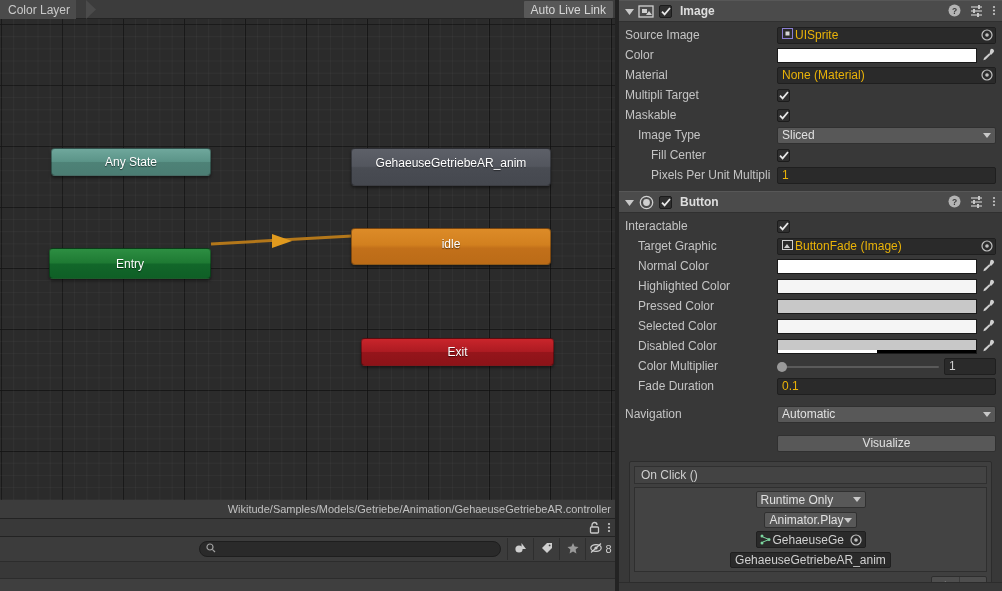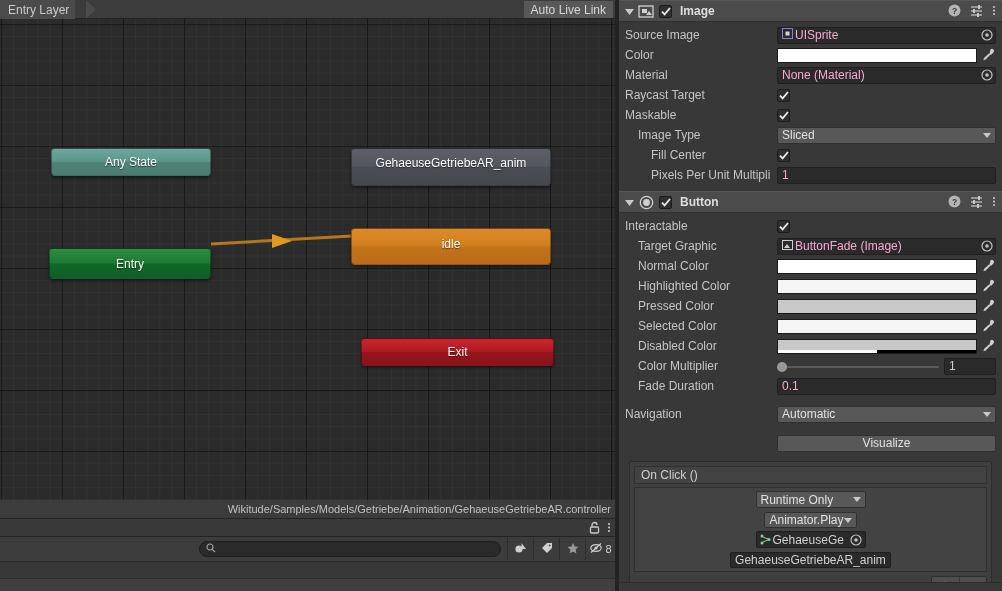--- a/index.html
+++ b/index.html
@@ -182,21 +182,21 @@
     font-size: 12px; color: #c4c4c4; flex: none;
   }
   .lbl.w { width: 152px; }
   .lbl.ind1 { width: 152px; padding-left: 13px; }
   .lbl.ind2 { width: 152px; padding-left: 26px; }
 
   .field {
     flex: 1; height: 17px; background: #2a2a2a;
     border: 1px solid #1f1f1f; border-radius: 2px;
     display: flex; align-items: center; padding: 0 4px;
-    font-size: 12px; color: #f9a8d4; min-width: 0;
+    font-size: 12px; color: #eab308; min-width: 0;
   }
   .field.obj { padding-right: 0; }
   .objpicker {
     width: 17px; height: 15px; margin-left: auto; flex: none;
     display: flex; align-items: center; justify-content: center;
     background: #2a2a2a;
   }
   .field-text { overflow: hidden; white-space: nowrap; text-overflow: clip; }
 
   .checkbox {
@@ -313,21 +313,21 @@
 </style>
 </head>
 <body>
 
 <div id="root">
 
   <div class="animator-panel">
 
     <div class="animator-breadcrumb-bar">
       <div class="crumb">
-        <span>Entry Layer</span>
+        <span>Color Layer</span>
       </div>
       <div class="crumb-arrow">
         <svg width="16" height="19" viewBox="0 0 16 19">
             <path d="M0,0 L10,9.5 L0,19 Z" fill="#4b4b4b"></path>
           </svg>
       </div>
       <div class="auto-live-link">
         <span>Auto Live Link</span>
       </div>
     </div>
@@ -524,21 +524,21 @@
           <span class="objpicker">
             <svg width="12" height="12" viewBox="0 0 12 12">
                 <circle cx="6" cy="6" r="5" fill="none" stroke="#c0c0c0" stroke-width="1.2"></circle>
                 <circle cx="6" cy="6" r="1.8" fill="#c0c0c0"></circle>
               </svg>
           </span>
         </div>
       </div>
 
       <div class="row">
-        <span class="lbl w">Raycast Target</span>
+        <span class="lbl w">Multipli Target</span>
         <div class="checkbox">
           <svg width="10" height="9" viewBox="0 0 10 9">
               <polyline points="1,4.6 3.6,7.4 9,1" fill="none" stroke="#e8e8e8" stroke-width="1.8"></polyline>
             </svg>
         </div>
       </div>
 
       <div class="row">
         <span class="lbl w">Maskable</span>
         <div class="checkbox">

